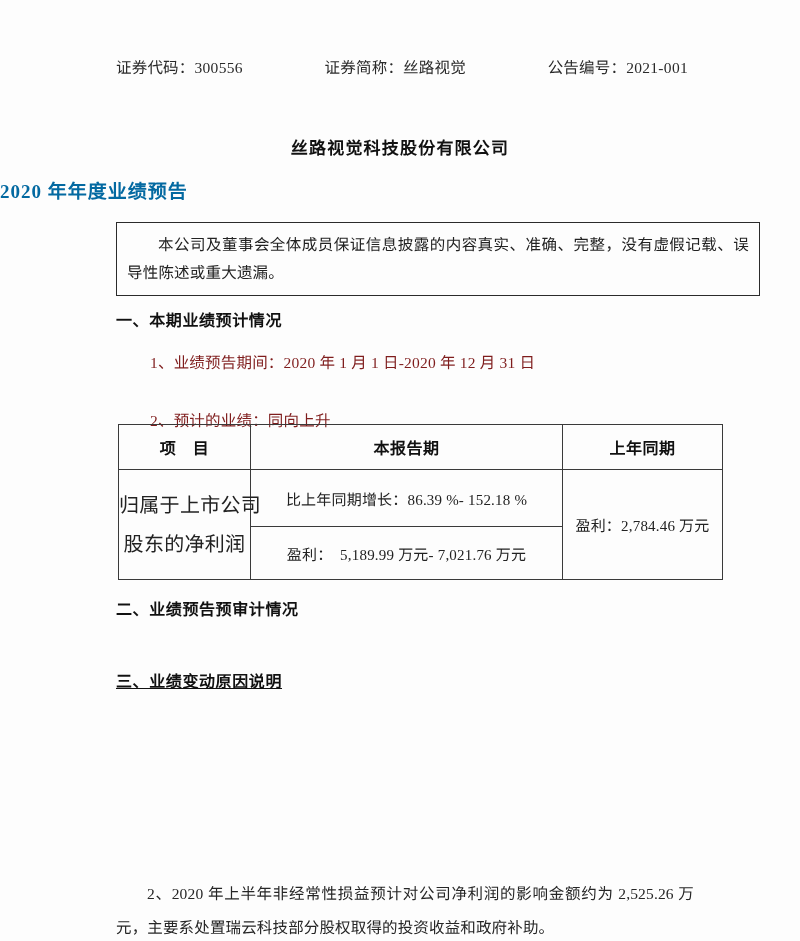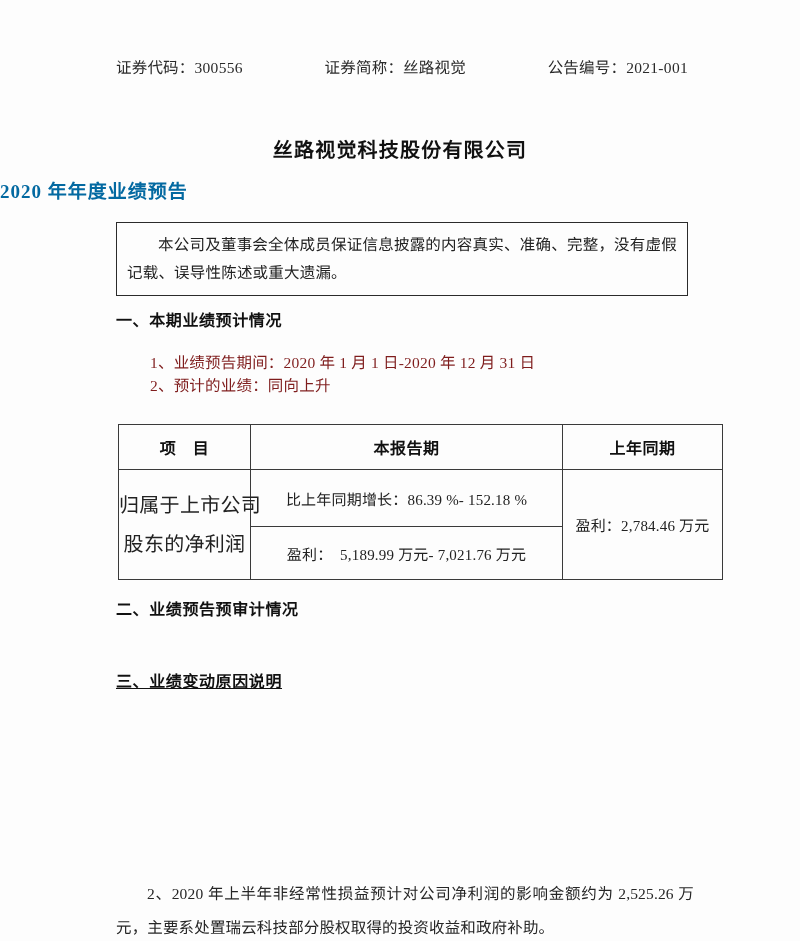--- a/index.html
+++ b/index.html
@@ -46,21 +46,21 @@
     letter-spacing: 0.3px;
   }
 
   
   .doc-title {
     position: absolute;
     top: 134px;
     left: 0;
     width: 800px;
     text-align: center;
-    font-size: 20px;
+    font-size: 17px;
     font-weight: bold;
     letter-spacing: 1.2px;
     color: #111;
   }
   .doc-subtitle {
     position: absolute;
     top: 176px;
     left: 0;
     width: 672px;
     text-align: left;
@@ -68,21 +68,21 @@
     font-weight: bold;
     letter-spacing: 1px;
     color: #0369a1;
   }
 
   
   .disclaimer-box {
     position: absolute;
     top: 222px;
     left: 116px;
-    width: 572px;
+    width: 644px;
     box-sizing: border-box;
     border: 1.3px solid #2b2b2b;
     padding: 8px 10px 9px 10px;
     font-size: 15.5px;
     line-height: 1.78;
     text-indent: 2em;
     text-align: justify;
     color: #222;
     letter-spacing: 0.2px;
   }
@@ -104,21 +104,21 @@
   
   .item {
     position: absolute;
     left: 150px;
     font-size: 15.5px;
     letter-spacing: 0.2px;
     color: #7f1d1d;
     white-space: nowrap;
   }
   #item-period { top: 350px; }
-  #item-forecast { top: 373px; font-family: Liberation Serif, serif; }
+  #item-forecast { top: 408px; font-family: Liberation Serif, serif; }
   #item-audit { top: 636px; left: 151px; }
 
   
   .result-table {
     position: absolute;
     top: 424px;
     left: 118px;
     width: 604px;
     border-collapse: collapse;
     table-layout: fixed;

